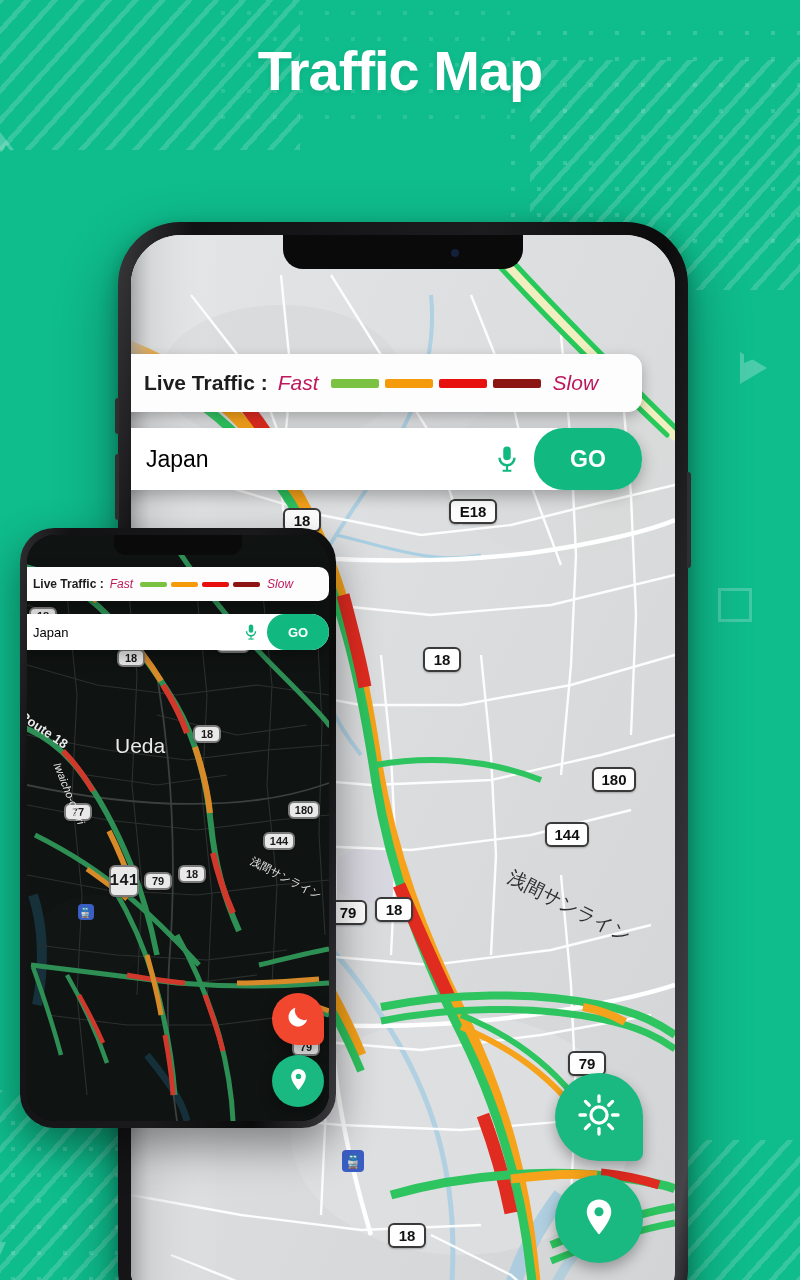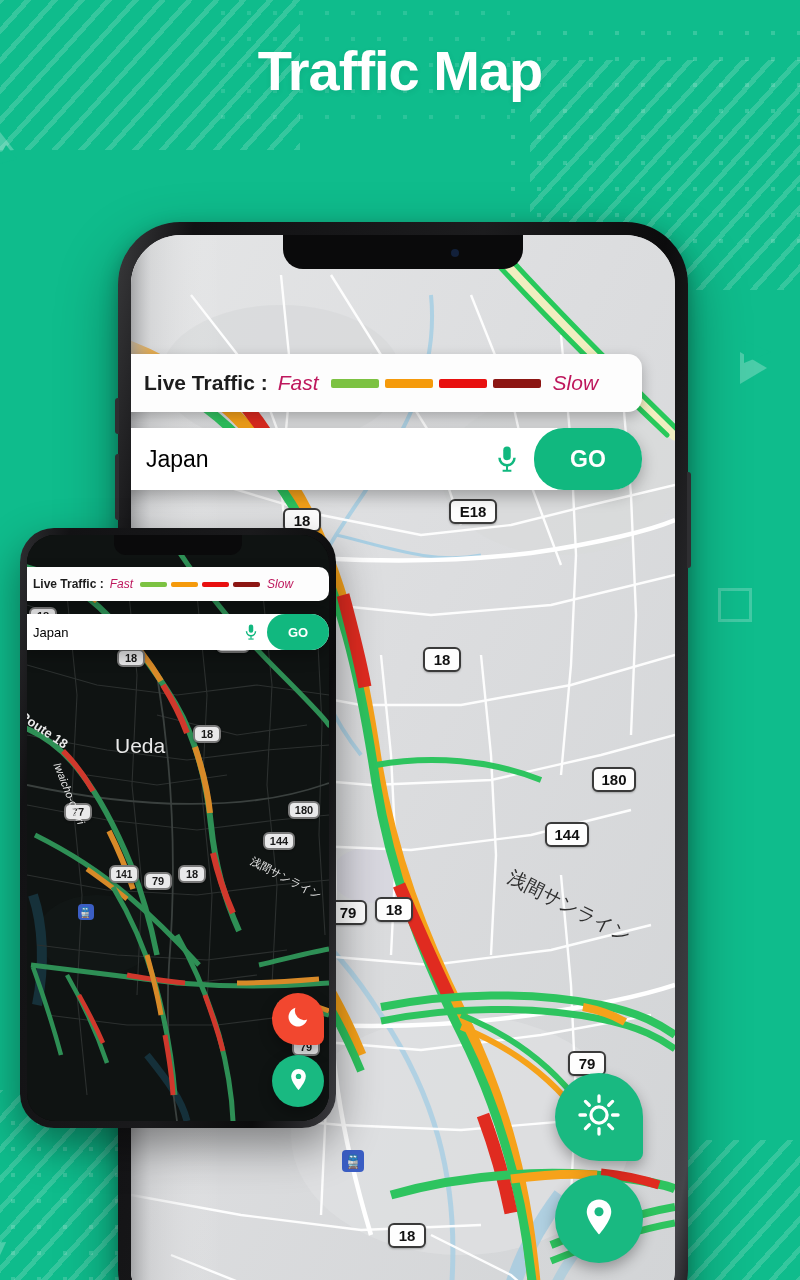--- a/index.html
+++ b/index.html
@@ -473,21 +473,21 @@
     </div>
 
     <div class="maplabel dark" style="left:88px; top:180px; font-size:21px; font-weight:500;margin-top:19px;">Ueda</div>
     <div class="shield dark" style="left:2px; top:72px; width:28px; height:18px; font-size:11px;">18</div>
     <div class="shield dark" style="left:90px; top:114px; width:28px; height:18px; font-size:11px;">18</div>
     <div class="shield dark" style="left:189px; top:100px; width:34px; height:18px; font-size:11px;">E18</div>
     <div class="shield dark" style="left:166px; top:190px; width:28px; height:18px; font-size:11px;">18</div>
     <div class="shield dark" style="left:37px; top:268px; width:28px; height:18px; font-size:11px;">77</div>
     <div class="shield dark" style="left:261px; top:266px; width:32px; height:18px; font-size:11px;">180</div>
     <div class="shield dark" style="left:236px; top:297px; width:32px; height:18px; font-size:11px;">144</div>
-    <div class="shield dark" style="left:82px; top:330px; width:30px; height:18px; font-size:10px;">141</div>
+    <div class="shield dark" style="left:82px; top:330px; width:30px; height:32px; font-size:16px;font-family:Liberation Mono, monospace;">141</div>
     <div class="shield dark" style="left:117px; top:337px; width:28px; height:18px; font-size:11px;">79</div>
     <div class="shield dark" style="left:151px; top:330px; width:28px; height:18px; font-size:11px;">18</div>
     <div class="shield dark" style="left:265px; top:503px; width:28px; height:18px; font-size:11px;">79</div>
     <div class="maplabel dark rot" style="left:-6px; top:172px; font-size:13px; font-weight:bold; transform:rotate(34deg);">Route 18</div>
     <div class="maplabel dark rot" style="left:30px; top:222px; font-size:11px; font-style:italic; transform:rotate(68deg);">Iwaicho-odori</div>
     <div class="maplabel dark rot" style="left:224px; top:318px; font-size:11px; transform:rotate(27deg);">浅間サンライン</div>
     <div class="train-icon" style="left:51px; top:369px; width:16px; height:16px; font-size:10px;">🚆</div>
 
     <div class="legend-card" style="left:-8px; top:32px; width:310px; height:34px; padding:0 14px; border-radius:0 10px 10px 0;">
       <span class="legend-title" style="font-size:12px;">Live Traffic :</span>

